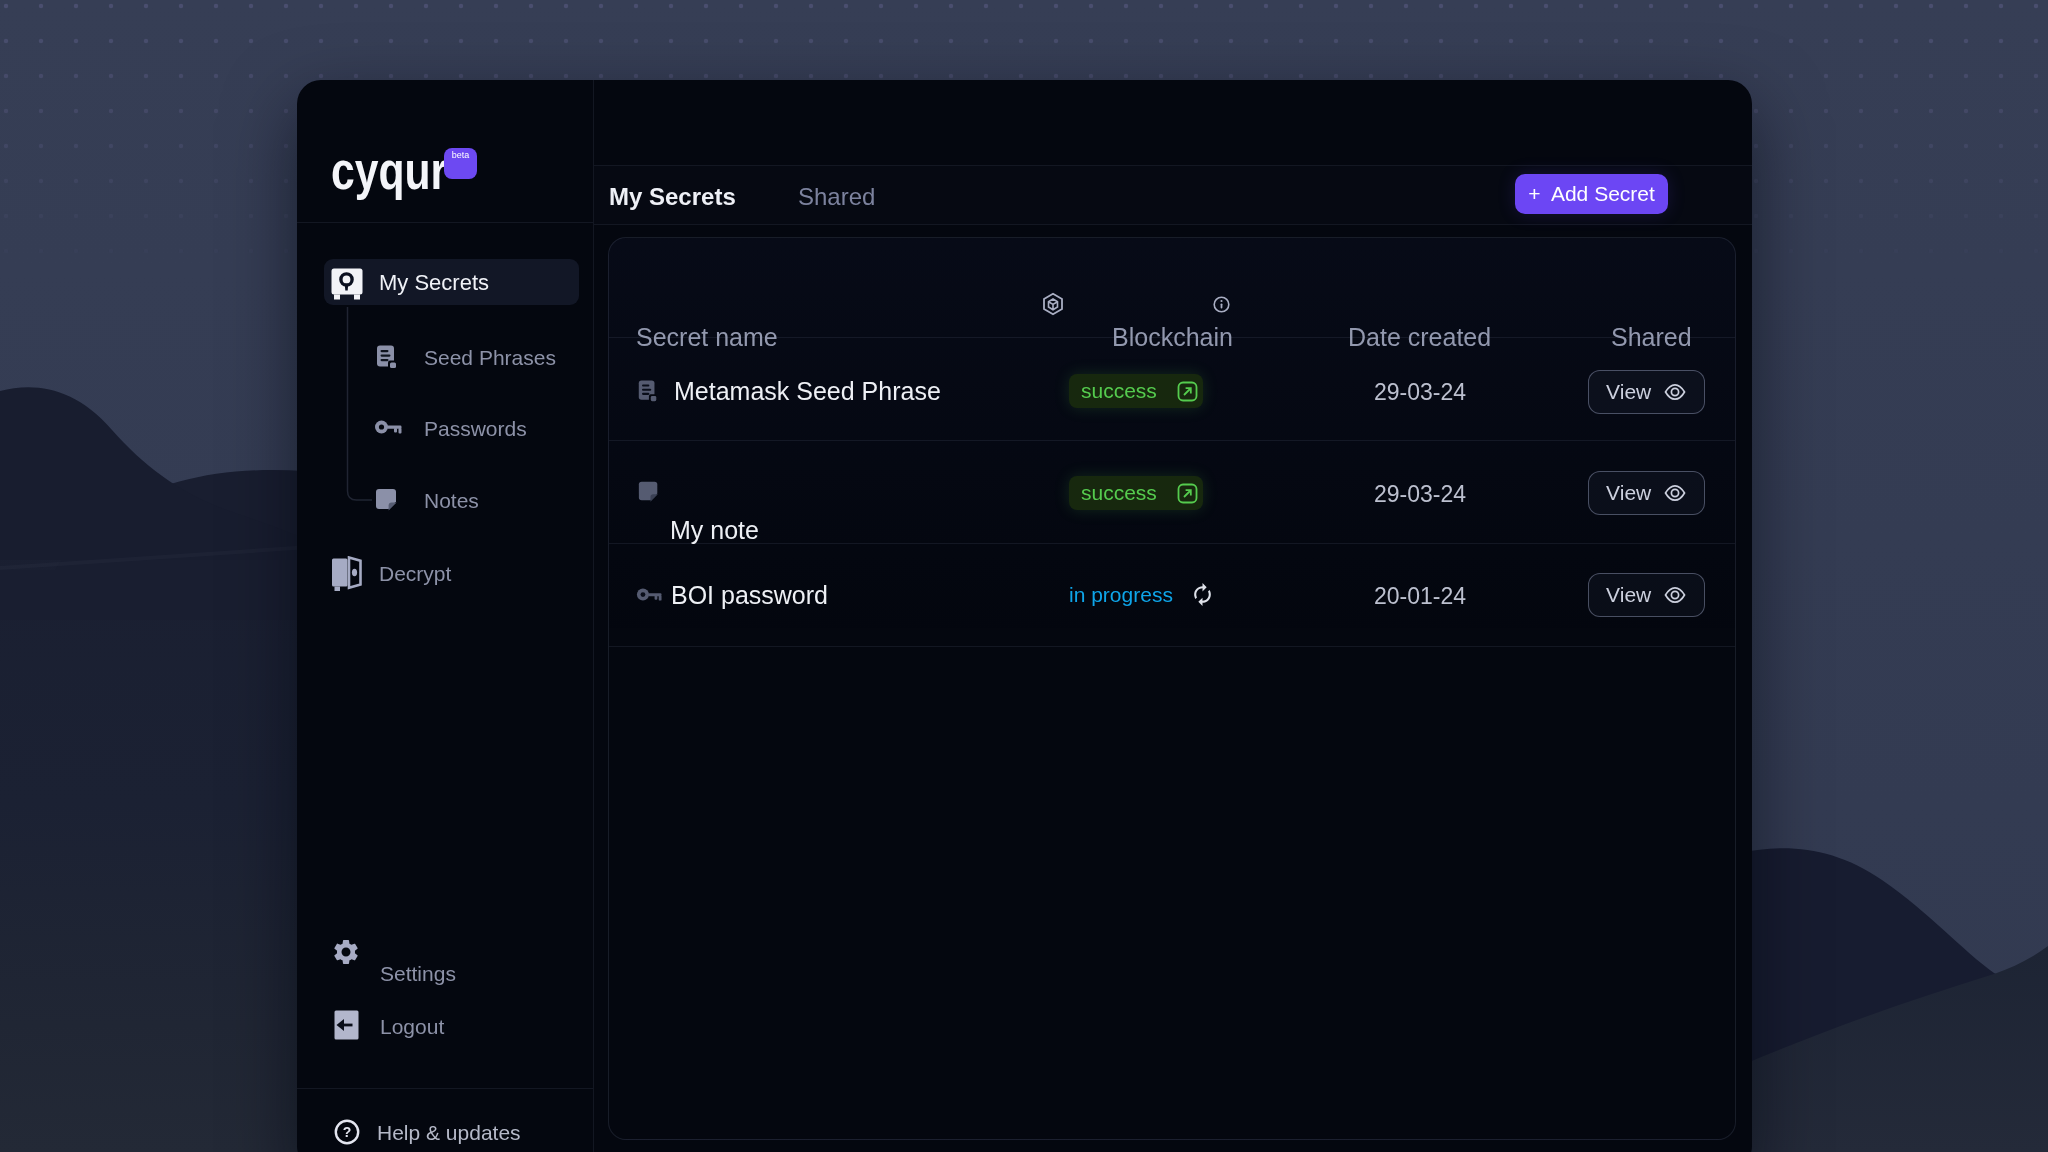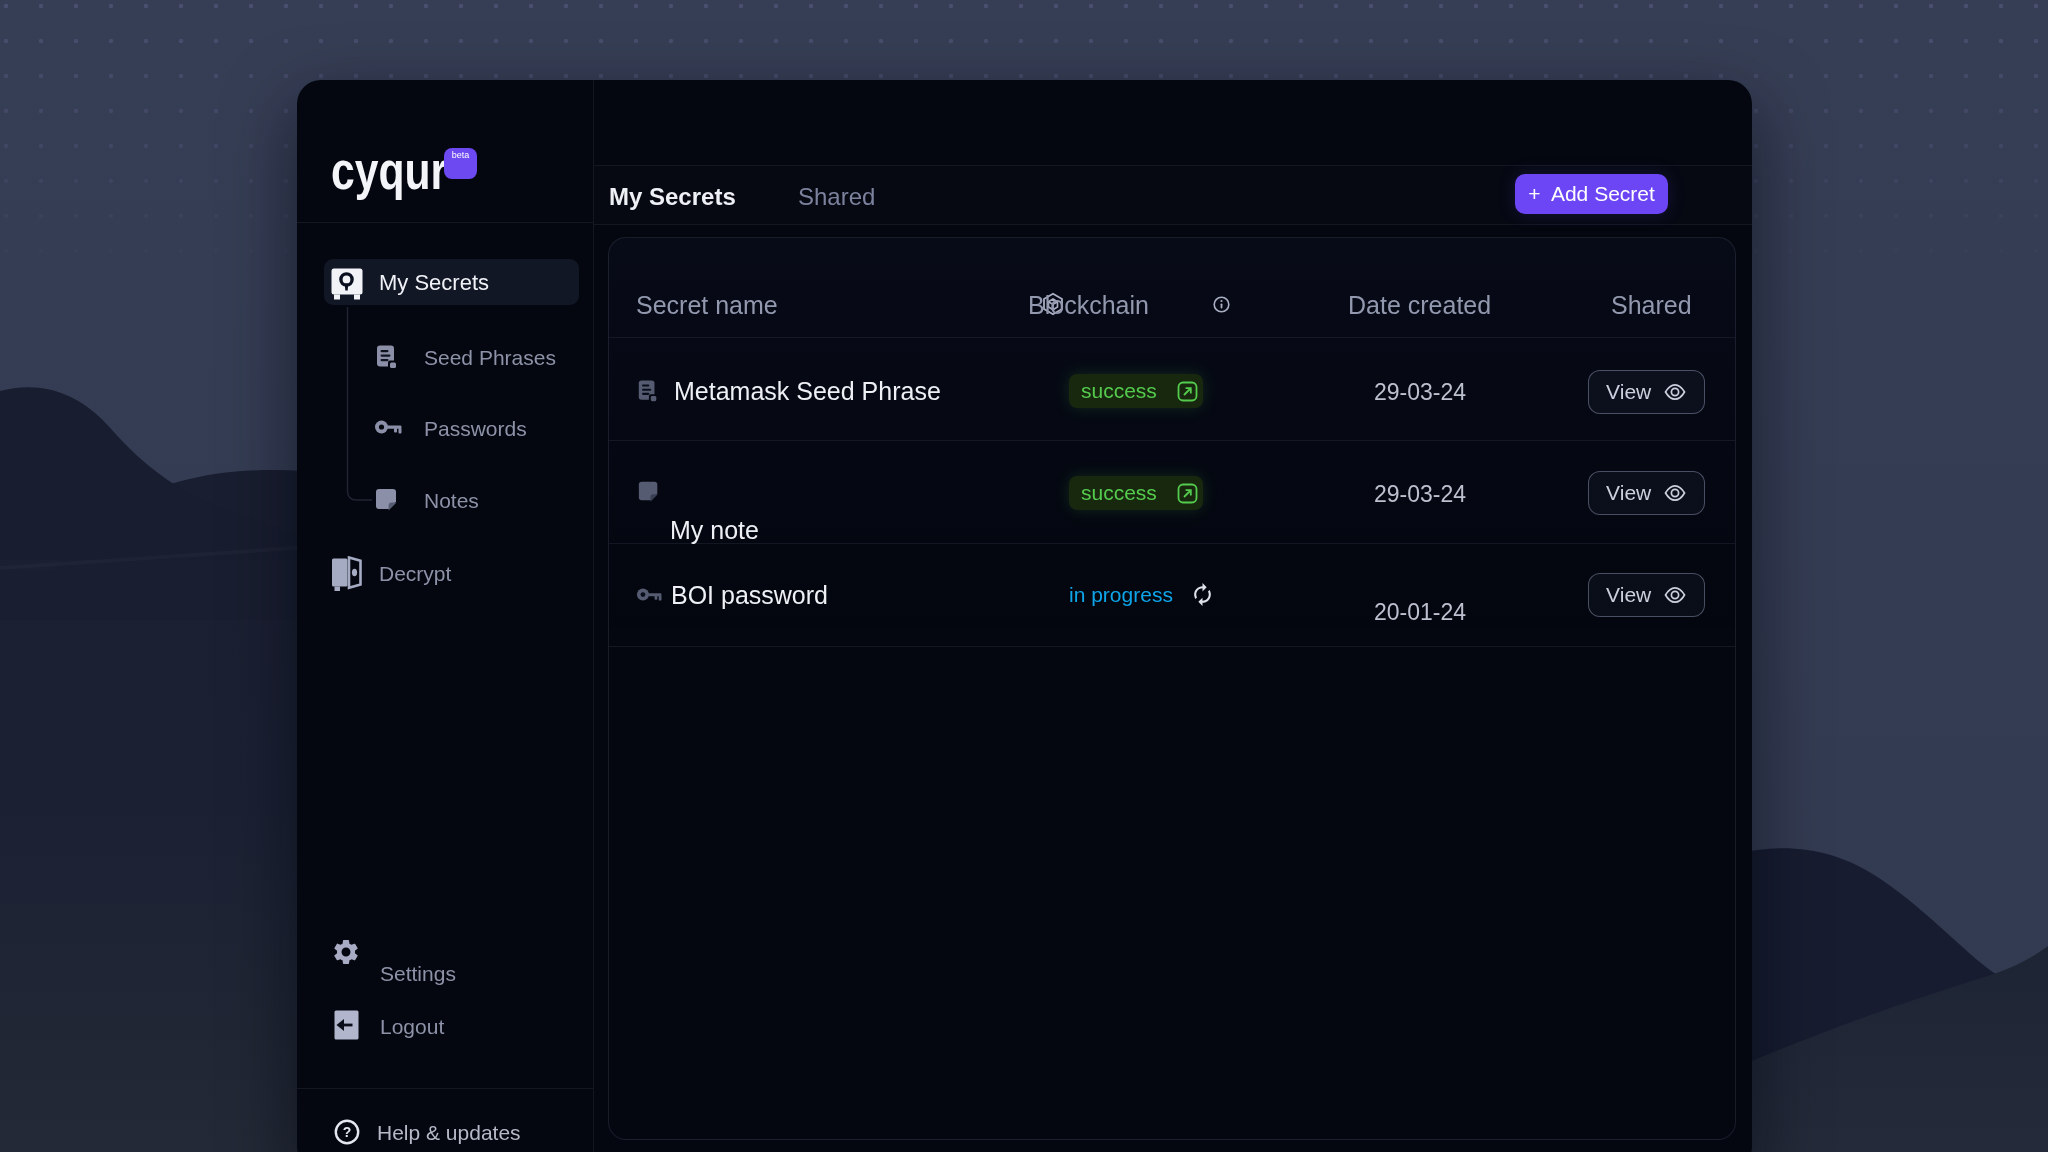--- a/index.html
+++ b/index.html
@@ -2,21 +2,21 @@
 <html><head>
 <meta charset="utf-8">
 <style>
   * { margin:0; padding:0; box-sizing:border-box; }
   html,body { width:2048px; height:1152px; overflow:hidden; }
   body { font-family:"Liberation Sans", sans-serif; background:#3a4157; position:relative; }
   .abs { position:absolute; }
   .hline { height:1px; background:rgba(160,170,210,0.10); }
   #win { left:297px; top:80px; width:1455px; height:1090px; background:#04070f; border-radius:24px; box-shadow:0 26px 70px rgba(4,6,14,0.55); }
   .navtxt { color:#8d92a8; font-size:21px; }
-  .hdr { color:#9298ae; font-size:25px; }
+  .hdr { color:#9298ae; font-size:25px;margin-top:32px; }
 </style>
 </head>
 <body>
 <svg id="bg" class="abs" width="2048" height="1152" viewBox="0 0 2048 1152">
   <defs>
     <linearGradient id="sky" x1="0" y1="0" x2="0" y2="1">
       <stop offset="0" stop-color="#363e55"></stop>
       <stop offset="0.7" stop-color="#333b52"></stop>
       <stop offset="1" stop-color="#323a50"></stop>
     </linearGradient>
@@ -137,21 +137,21 @@
 
 <div class="abs" style="left:1515px;top:174px;width:153px;height:40px;border-radius:10px;background:#6c46f4;box-shadow:0 0 18px rgba(109,73,245,0.17);color:#fff;font-size:21px;display:flex;align-items:center;justify-content:center;">+&nbsp; Add Secret</div>
 
 <div class="abs" style="left:608px;top:237px;width:1128px;height:903px;border:1px solid rgba(150,160,200,0.14);border-radius:18px;background:linear-gradient(180deg, rgba(80,90,180,0.05), rgba(0,0,0,0) 45%);"></div>
 
 <div class="abs hdr" style="left:636px;top:291px;">Secret name</div>
 <svg class="abs" style="left:1041px;top:292px;" width="24" height="24" viewBox="0 0 24 24">
   <path d="M12,1.8 L21,7 L21,17 L12,22.2 L3,17 L3,7 Z" fill="none" stroke="#a9aec3" stroke-width="1.8"></path>
   <path d="M12,7 L16.5,9.7 L16.5,15 L12,17.7 L7.5,15 L7.5,9.7 Z M12,12.4 L12,17.7 M7.5,9.7 L12,12.4 L16.5,9.7" fill="none" stroke="#a9aec3" stroke-width="1.6"></path>
 </svg>
-<div class="abs hdr" style="left:1028px;top:291px;">Blockchain</div>
+<div class="abs hdr" style="left:1112px;top:291px;">Blockchain</div>
 <svg class="abs" style="left:1213px;top:296px;" width="17" height="17" viewBox="0 0 17 17">
   <circle cx="8.5" cy="8.5" r="7.3" fill="none" stroke="#a9aec3" stroke-width="1.6"></circle>
   <rect x="7.6" y="7.4" width="1.8" height="5" rx="0.9" fill="#a9aec3"></rect>
   <circle cx="8.5" cy="5" r="1.1" fill="#a9aec3"></circle>
 </svg>
 <div class="abs hdr" style="left:1348px;top:291px;">Date created</div>
 <div class="abs hdr" style="left:1611px;top:291px;">Shared</div>
 
 <div class="abs hline" style="left:609px;top:337px;width:1126px;"></div>
 <div class="abs hline" style="left:609px;top:440px;width:1126px;"></div>
@@ -207,19 +207,19 @@
   <circle cx="7.5" cy="9" r="2.6" fill="#0a0e1a"></circle>
   <rect x="13" y="7.5" width="14.5" height="3.2" rx="1.2" fill="#555b71"></rect>
   <rect x="20" y="10" width="3" height="4.5" rx="1" fill="#555b71"></rect>
   <rect x="24.5" y="10" width="3" height="5.5" rx="1" fill="#555b71"></rect>
 </svg>
 <div class="abs" style="left:671px;top:581px;color:#eef0f5;font-size:25px;">BOI password</div>
 <div class="abs" style="left:1069px;top:583px;color:#0ea5e9;font-size:21px;">in progress</div>
 <svg class="abs" style="left:1190px;top:582px;" width="25" height="25" viewBox="0 0 24 24">
   <path fill="#dfe2ea" d="M12 6v3l4-4-4-4v3c-4.42 0-8 3.58-8 8 0 1.57.46 3.03 1.24 4.26L6.7 14.8c-.45-.83-.7-1.79-.7-2.8 0-3.31 2.69-6 6-6zm6.76 1.74L17.3 9.2c.44.84.7 1.79.7 2.8 0 3.31-2.69 6-6 6v-3l-4 4 4 4v-3c4.42 0 8-3.58 8-8 0-1.57-.46-3.03-1.24-4.26z"></path>
 </svg>
-<div class="abs" style="left:1374px;top:583px;color:#bcc0cf;font-size:23px;margin-top:16px;">20-01-24</div>
+<div class="abs" style="left:1374px;top:583px;color:#bcc0cf;font-size:23px;">20-01-24</div>
 <div class="abs" style="left:1588px;top:573px;width:117px;height:44px;border-radius:12px;border:1.5px solid rgba(150,160,190,0.45);background:rgba(140,150,190,0.05);display:flex;align-items:center;justify-content:center;color:#ccd0de;font-size:21px;">View&nbsp;&nbsp;
   <svg width="24" height="24" viewBox="0 0 24 24">
       <path d="M2.5,12 C5.5,6.8 9,4.8 12,4.8 C15,4.8 18.5,6.8 21.5,12 C18.5,17.2 15,19.2 12,19.2 C9,19.2 5.5,17.2 2.5,12 Z" fill="none" stroke="#ccd0de" stroke-width="1.7"></path>
       <circle cx="12" cy="12" r="3.6" fill="none" stroke="#ccd0de" stroke-width="1.7"></circle>
     </svg>
 </div>
 
 </body></html>

